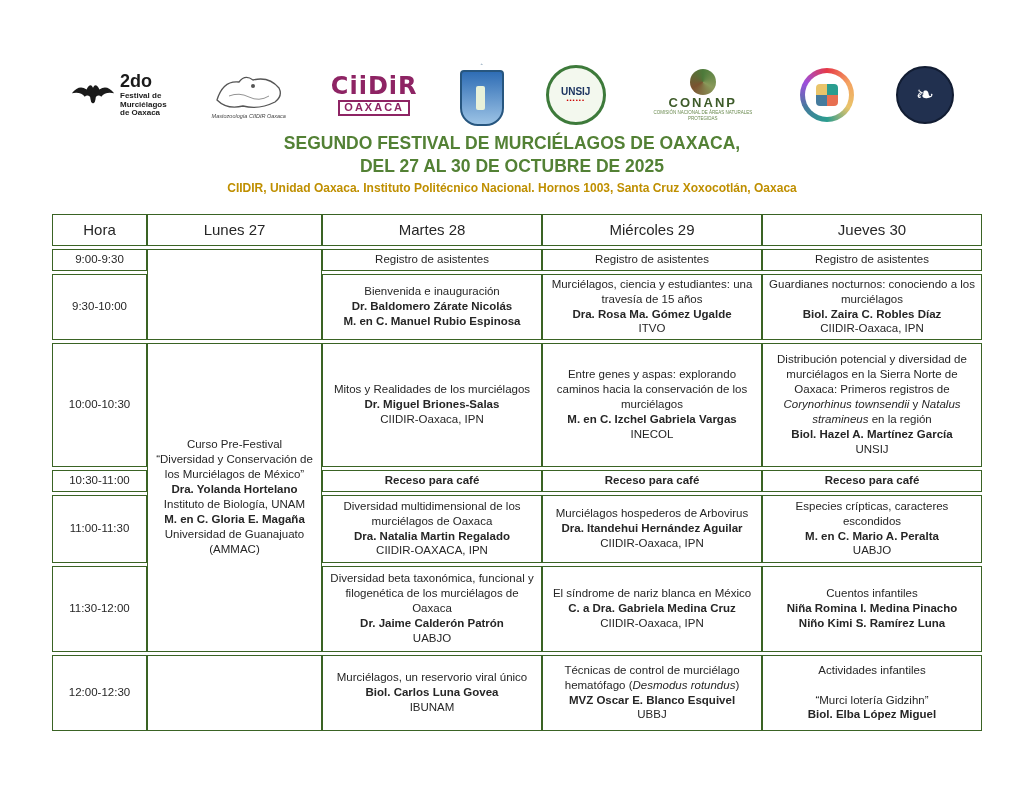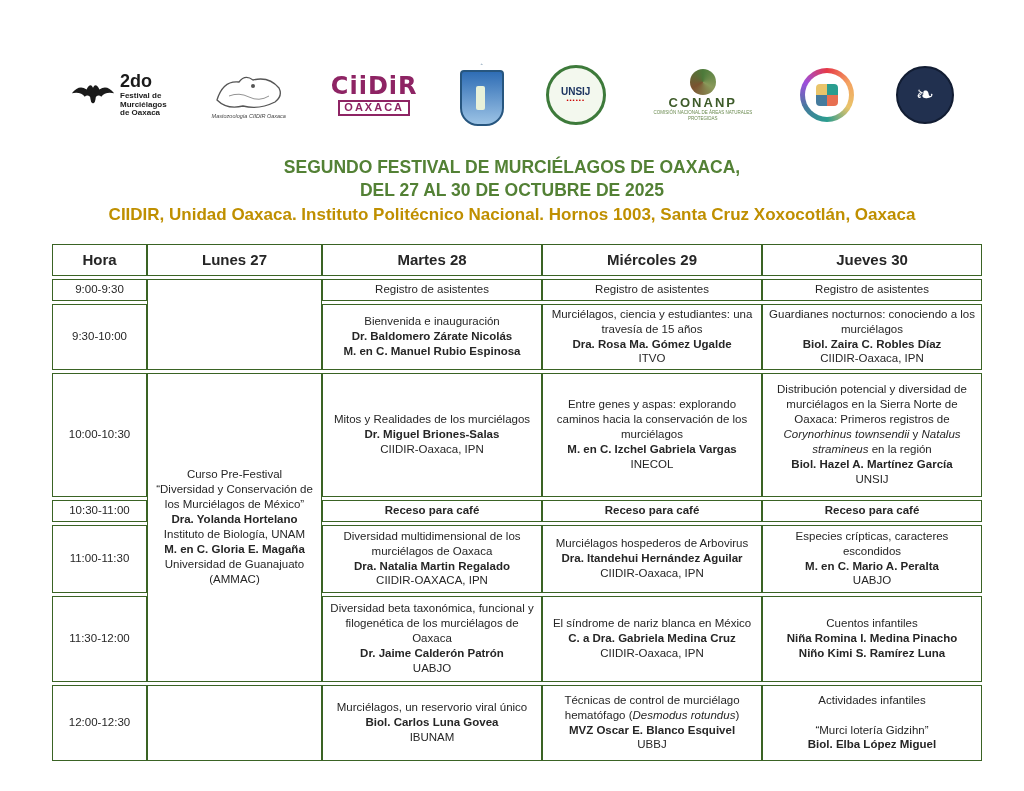--- a/index.html
+++ b/index.html
@@ -44,31 +44,31 @@
     display:flex;align-items:center;justify-content:center;}
   .rainbow-inner{width:44px;height:44px;border-radius:50%;background:#fff;
     display:flex;align-items:center;justify-content:center;}
   .rainbow-glyph{width:22px;height:22px;border-radius:4px;
     background:conic-gradient(#2a9d8f 0 25%,#e76f51 0 50%,#457b9d 0 75%,#e9c46a 0);}
   .seal{width:54px;height:54px;border-radius:50%;background:#21304f;border:2px solid #121d33;
     display:flex;align-items:center;justify-content:center;}
   .seal-leaf{color:#fff;font-size:22px;line-height:1;}
 
   
-  .title-block{text-align:center;margin-top:24px;}
+  .title-block{text-align:center;margin-top:0;}
   .title-line{font-size:17.5px;font-weight:bold;color:#538135;line-height:1.3;}
-  .subtitle{font-size:17px;font-weight:bold;color:#BF8F00;margin-top:3px;}
+  .subtitle{font-size:12px;font-weight:bold;color:#BF8F00;margin-top:3px;}
 
   
   table.schedule{border-collapse:separate;border-spacing:0 3px;margin:16px 0 0 52px;
     table-layout:fixed;width:930px;background:#fff;}
   .schedule th,.schedule td{border:1.4px solid #3A6324;text-align:center;
     vertical-align:middle;padding:2px 6px;font-size:11.5px;line-height:1.3;
     overflow:hidden;background:#fff;}
-  .schedule th{font-size:15px;font-weight:bold;height:26px;padding:2px;}
+  .schedule th{font-size:15px;font-weight:normal;height:26px;padding:2px;}
   .time-cell{font-size:12px;}
   .r-thin td{height:16px;}
   .r-med td{height:60px;}
   .r-tall td{height:118px;}
   .r-med2 td{height:62px;}
   .r-big td{height:80px;}
   .r-last td{height:70px;}
   .b{font-weight:bold;}
   .i{font-style:italic;}
   .line{min-height:1em;}

